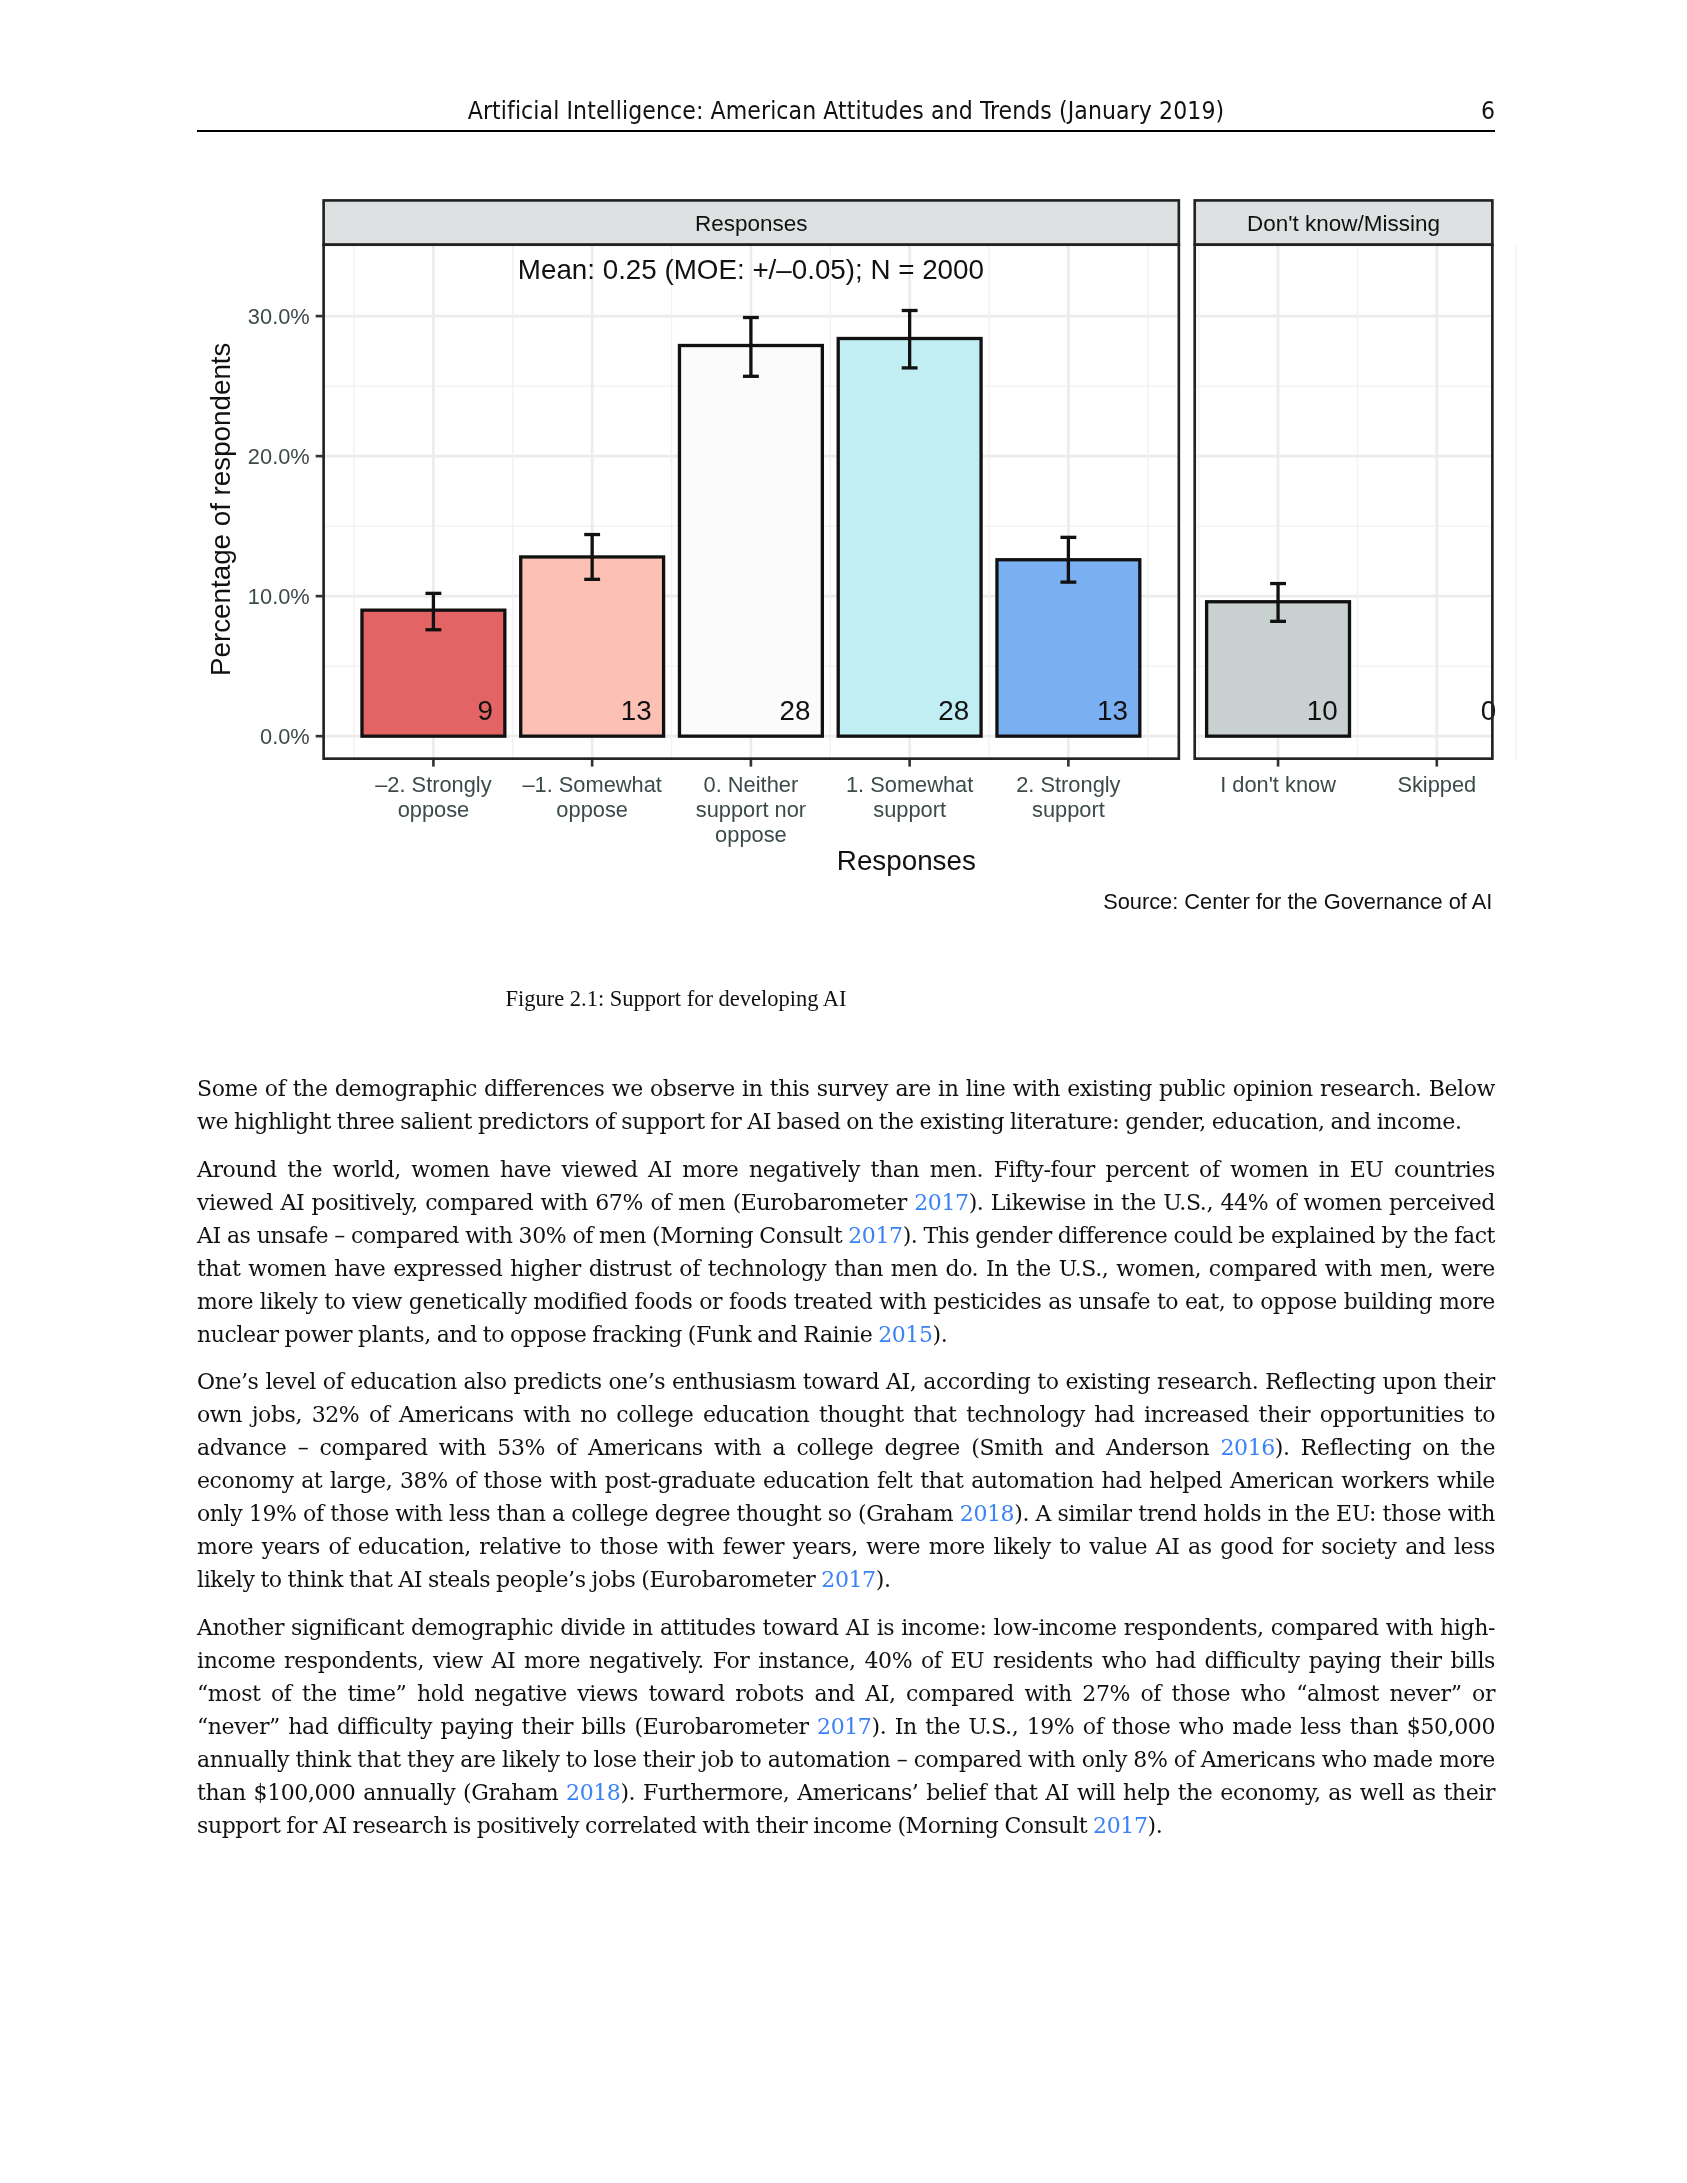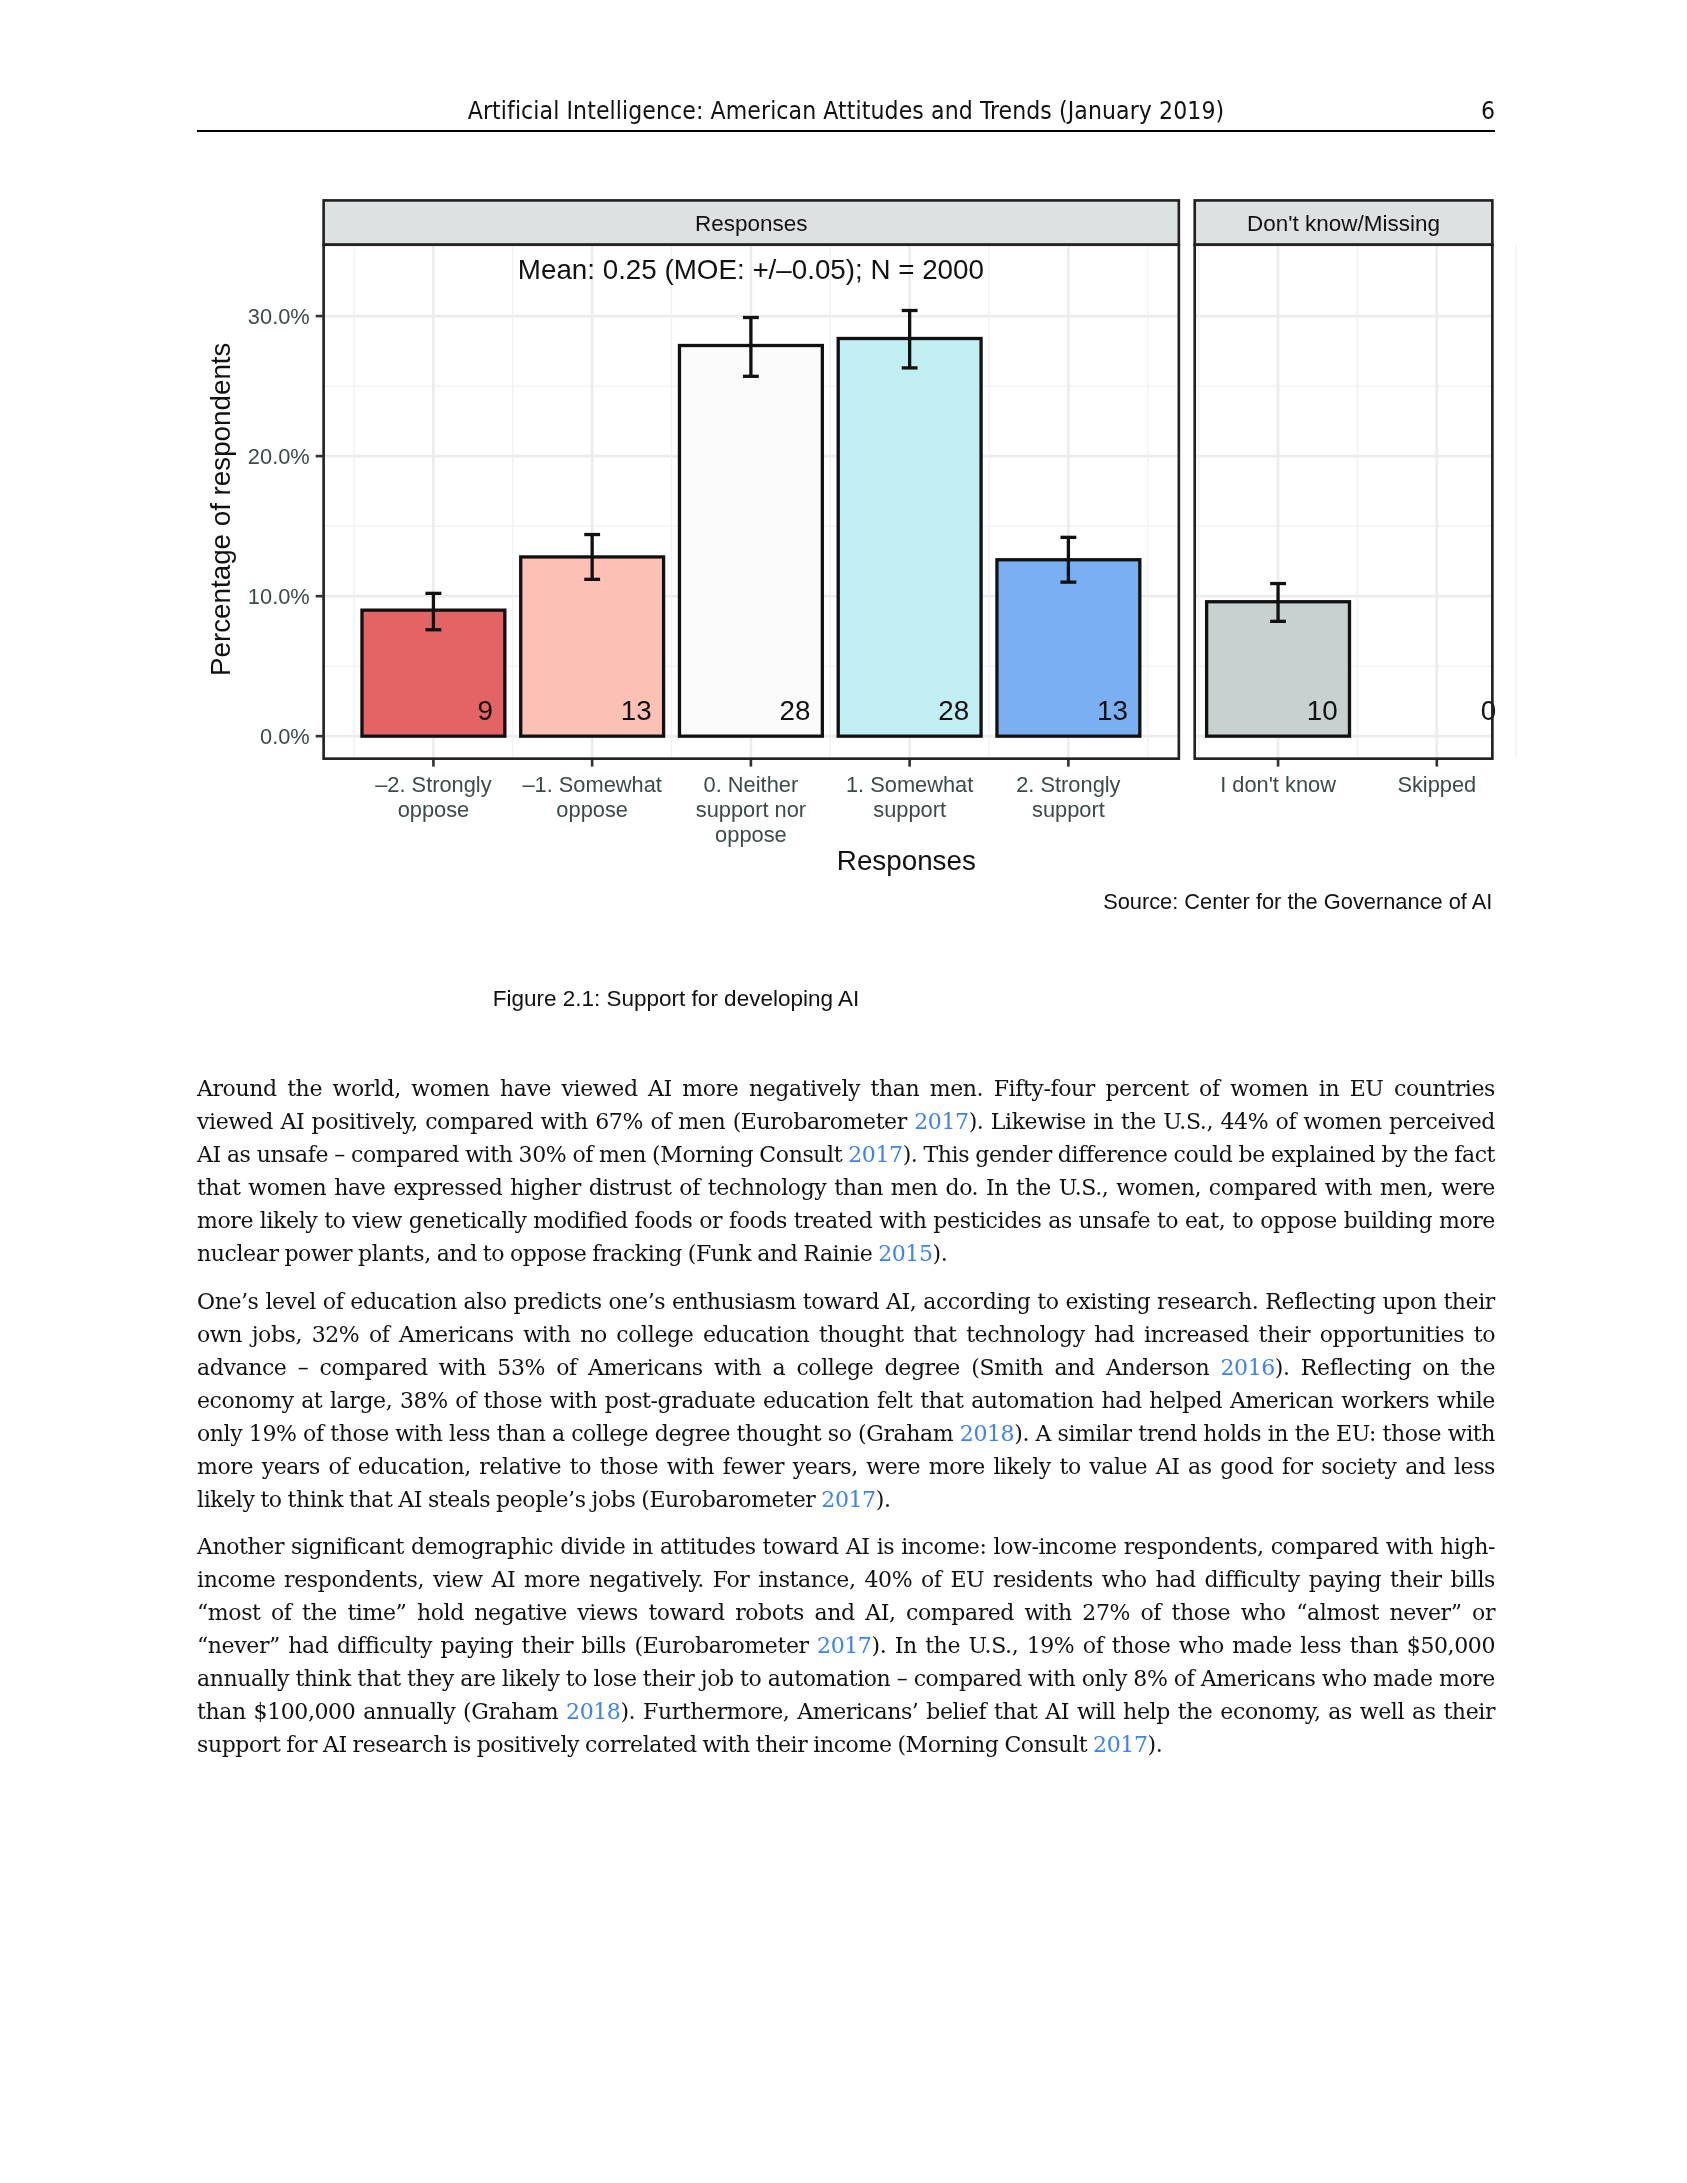--- a/index.html
+++ b/index.html
@@ -8,21 +8,21 @@
     position: absolute; left: 197px; top: 93px; width: 1298px; height: 37px;
     border-bottom: 2px solid #000;
     font-family: "DejaVu Sans", sans-serif; font-size: 24.5px; color: #111;
     font-stretch: condensed;
   }
   .page-header .title { position: absolute; left: 0; right: 0; top: 2.6px; text-align: center; letter-spacing: 0.1px; }
   .page-header .pnum { position: absolute; right: 0; top: 2.6px; }
   #chart { position: absolute; left: 0; top: 0; }
   .caption {
     position: absolute; left: 0; width: 1352px; top: 986px; text-align: center;
-    font-family: Liberation Sans, sans-serif; font-size: 22.5px; color: #111;
+    font-family: Liberation Serif, serif; font-size: 22.5px; color: #111;
   }
   .body-text {
     position: absolute; left: 197px; width: 1298px; top: 1072px;
     font-family: "DejaVu Serif", serif; font-size: 22px; line-height: 33px; color: #111;
     text-align: justify; letter-spacing: -0.4px; word-spacing: -0.7px;
   }
   .body-text ul { margin: 0 0 14.6px 0; padding-left: 29px; }
   .body-text li { list-style: none; position: relative; }
   .body-text li::before { content: "\2022"; position: absolute; left: -26.5px; }
   .body-text p { margin: 0 0 14.6px 0; }
@@ -153,18 +153,19 @@
       <text x="1370" y="1315" text-anchor="middle" font-size="42" font-family="&quot;Liberation Sans&quot;, sans-serif" fill="#111">Responses</text>
       <text x="1135" y="422" text-anchor="middle" font-size="42" font-family="&quot;Liberation Sans&quot;, sans-serif" fill="#111">Mean: 0.25 (MOE: +/–0.05); N = 2000</text>
       <text x="2256" y="1375" text-anchor="end" font-size="33" font-family="&quot;Liberation Sans&quot;, sans-serif" fill="#111">Source: Center for the Governance of AI</text>
     </g>
 </svg>
 
 <div class="caption">Figure 2.1: Support for developing AI</div>
 
 <div class="body-text">
   <div id="paras">
+      <p><span>Some of the demographic differences we observe in this survey are in line with existing public opinion research.  Below we highlight three salient predictors of support for AI based on the existing literature: gender, education, and income.</span></p>
       <p><span>Around the world, women have viewed AI more negatively than men.  Fifty-four percent of women in EU countries viewed AI positively, compared with 67% of men (Eurobarometer </span><span class="cite">2017</span><span>).  Likewise in the U.S., 44% of women perceived AI as unsafe – compared with 30% of men (Morning Consult </span><span class="cite">2017</span><span>). This gender difference could be explained by the fact that women have expressed higher distrust of technology than men do. In the U.S., women, compared with men, were more likely to view genetically modified foods or foods treated with pesticides as unsafe to eat, to oppose building more nuclear power plants, and to oppose fracking (Funk and Rainie </span><span class="cite">2015</span><span>).</span></p>
       <p><span>One’s level of education also predicts one’s enthusiasm toward AI, according to existing research.  Reflecting upon their own jobs, 32% of Americans with no college education thought that technology had increased their opportunities to advance – compared with 53% of Americans with a college degree (Smith and Anderson </span><span class="cite">2016</span><span>). Reflecting on the economy at large, 38% of those with post-graduate education felt that automation had helped American workers while only 19% of those with less than a college degree thought so (Graham </span><span class="cite">2018</span><span>).  A similar trend holds in the EU: those with more years of education, relative to those with fewer years, were more likely to value AI as good for society and less likely to think that AI steals people’s jobs (Eurobarometer </span><span class="cite">2017</span><span>).</span></p>
       <p><span>Another significant demographic divide in attitudes toward AI is income:  low-income respondents, compared with high-income respondents, view AI more negatively.  For instance, 40% of EU residents who had difficulty paying their bills “most of the time” hold negative views toward robots and AI, compared with 27% of those who “almost never” or “never” had difficulty paying their bills (Eurobarometer </span><span class="cite">2017</span><span>).  In the U.S., 19% of those who made less than $50,000 annually think that they are likely to lose their job to automation – compared with only 8% of Americans who made more than $100,000 annually (Graham </span><span class="cite">2018</span><span>). Furthermore, Americans’ belief that AI will help the economy, as well as their support for AI research is positively correlated with their income (Morning Consult </span><span class="cite">2017</span><span>).</span></p>
     </div>
 </div>
 
 
 </body></html>

